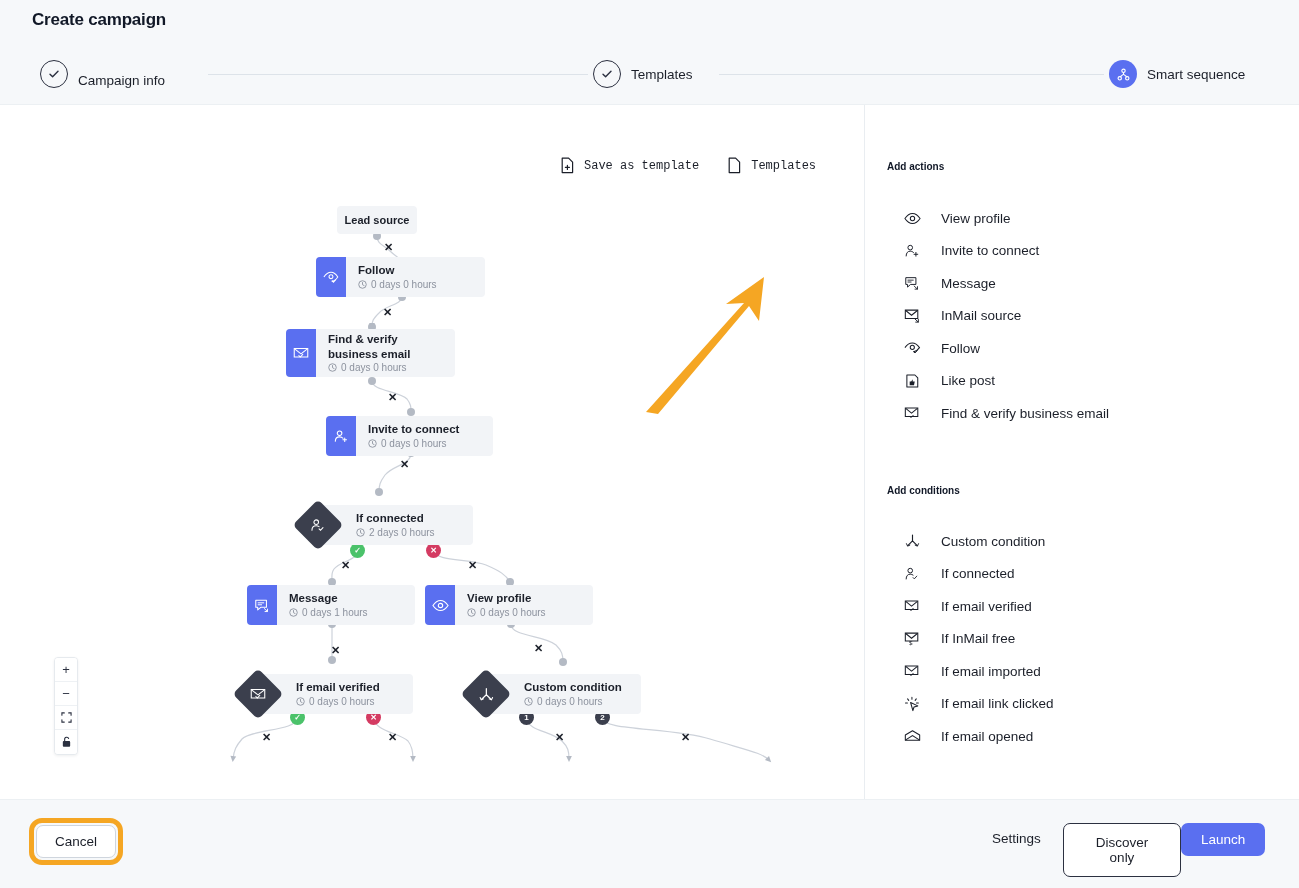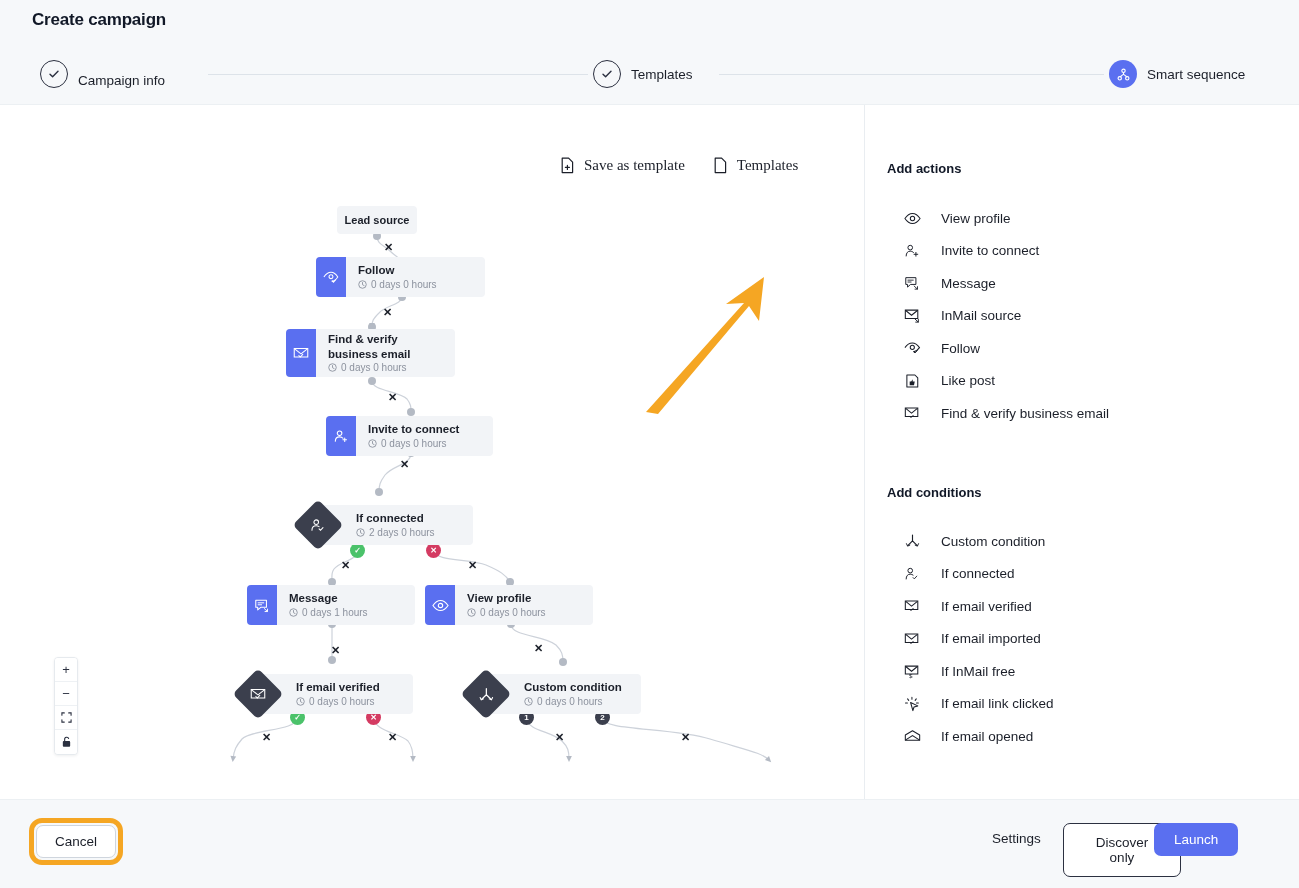--- a/index.html
+++ b/index.html
@@ -51,22 +51,22 @@
     overflow: hidden;
   }
 
   
   .canvas-toolbar {
     position: absolute; left: 560px; top: 52px;
     display: flex; gap: 28px; align-items: center;
   }
   .tb-btn {
     display: flex; align-items: center; gap: 9px;
-    font-size: 15px; color: #1b1f29; cursor: pointer; background: none; border: none;
-    font-family: Liberation Serif, serif;
+    font-size: 12px; color: #1b1f29; cursor: pointer; background: none; border: none;
+    font-family: Liberation Mono, monospace;
     text-align: right;
   }
 
   
   .zoom-ctrl {
     position: absolute; left: 54px; top: 552px; width: 24px;
     background: #ffffff; border: 1px solid #e6eaee; border-radius: 4px;
     box-shadow: 0 1px 3px rgba(16,24,40,.07);
     overflow: hidden;
   }
@@ -126,21 +126,21 @@
     position: absolute; font-size: 11px; font-weight: bold; color: #1b1f29;
     line-height: 1;
   }
 
   
   .panel {
     position: absolute; left: 864px; top: 0; width: 435px; height: 694px;
     border-left: 1px solid #e9edf1; background: #fff;
   }
   .panel-h {
-    font-size: 13px; font-weight: bold; color: #111827;
+    font-size: 10px; font-weight: bold; color: #111827;
   }
   .panel-list { display: flex; flex-direction: column; }
   .panel-item {
     display: flex; align-items: center; gap: 20px; height: 32.5px;
     font-size: 13.5px; color: #1b1f29; cursor: pointer; padding-left: 38px;
   }
   .panel-item .pi-icon {
     width: 18px; display: flex; align-items: center; justify-content: center; flex: 0 0 auto;
   }
 
@@ -164,21 +164,21 @@
   .btn-prev {
     position: absolute; left: 992px; top: 831px;
     background: none; border: none; color: #1b1f29; font-size: 13.5px; cursor: pointer;
     font-family: "Liberation Sans", sans-serif;
   }
   .btn-discover {
     position: absolute; left: 1063px; top: 823px;
     background: #fff; border: 1px solid #2b3040; padding: 11px 18px; color: #1b1f29;
   }
   .btn-launch {
-    position: absolute; left: 1154px; top: 823px;
+    position: absolute; left: 1181px; top: 823px;
     background: #5a6ff0; border: none; padding: 9px 20px; color: #fff;
   }
 
   
   .anno-arrow { position: absolute; left: 640px; top: 168px; pointer-events: none; }
   svg { display: block; overflow: visible; }
 </style>
 </head>
 <body>
 
@@ -642,40 +642,40 @@
               <svg width="17" height="14" viewBox="0 0 18 14">
                 <path d="M1.4 1.8 h13.2 v8.8 H1.4 Z" fill="none" stroke="#1b1f29" stroke-width="1.1"></path>
                 <path d="M1.8 2.2 L8 7.2 L14.2 2.2" fill="none" stroke="#1b1f29" stroke-width="1.1"></path>
                 <path d="M6 10.4 L7.4 11.9 L9.8 9.4" fill="none" stroke="#1b1f29" stroke-width="1" stroke-linecap="round"></path>
               </svg>
             </span>
           <span>If email verified</span>
         </div>
         <div class="panel-item">
           <span class="pi-icon">
+              <svg width="17" height="15" viewBox="0 0 18 15">
+                <path d="M1.4 1.8 h13.2 v8.4 H1.4 Z" fill="none" stroke="#1b1f29" stroke-width="1.1"></path>
+                <path d="M1.8 2.2 L8 7.2 L14.2 2.2" fill="none" stroke="#1b1f29" stroke-width="1.1"></path>
+                <text x="5.2" y="14.2" font-size="6.6" font-family="Liberation Sans" fill="#1b1f29">$</text>
+              </svg>
+            </span>
+          <span>If InMail free</span>
+        </div>
+        <div class="panel-item">
+          <span class="pi-icon">
               <svg width="17" height="14" viewBox="0 0 18 14">
                 <path d="M1.4 1.8 h13.2 v8.8 H1.4 Z" fill="none" stroke="#1b1f29" stroke-width="1.1"></path>
                 <path d="M1.8 2.2 L8 7.2 L14.2 2.2" fill="none" stroke="#1b1f29" stroke-width="1.1"></path>
                 <path d="M6 10.4 L7.4 11.9 L9.8 9.4" fill="none" stroke="#1b1f29" stroke-width="1" stroke-linecap="round"></path>
               </svg>
             </span>
           <span>If email imported</span>
         </div>
         <div class="panel-item">
           <span class="pi-icon">
-              <svg width="17" height="15" viewBox="0 0 18 15">
-                <path d="M1.4 1.8 h13.2 v8.4 H1.4 Z" fill="none" stroke="#1b1f29" stroke-width="1.1"></path>
-                <path d="M1.8 2.2 L8 7.2 L14.2 2.2" fill="none" stroke="#1b1f29" stroke-width="1.1"></path>
-                <text x="5.2" y="14.2" font-size="6.6" font-family="Liberation Sans" fill="#1b1f29">$</text>
-              </svg>
-            </span>
-          <span>If InMail free</span>
-        </div>
-        <div class="panel-item">
-          <span class="pi-icon">
               <svg width="17" height="16" viewBox="0 0 18 16">
                 <path d="M8.4 1 V3 M3.8 2.6 L5 4.2 M13 2.6 L11.8 4.2 M1.6 7 H3.6 M15.2 7 H13.2" stroke="#1b1f29" stroke-width="1.1" stroke-linecap="round"></path>
                 <path d="M7 6.4 L14.6 10 L10.6 11.2 L9.4 15 Z" fill="none" stroke="#1b1f29" stroke-width="1.1" stroke-linejoin="round"></path>
               </svg>
             </span>
           <span>If email link clicked</span>
         </div>
         <div class="panel-item">
           <span class="pi-icon">
               <svg width="17" height="14" viewBox="0 0 18 14">

